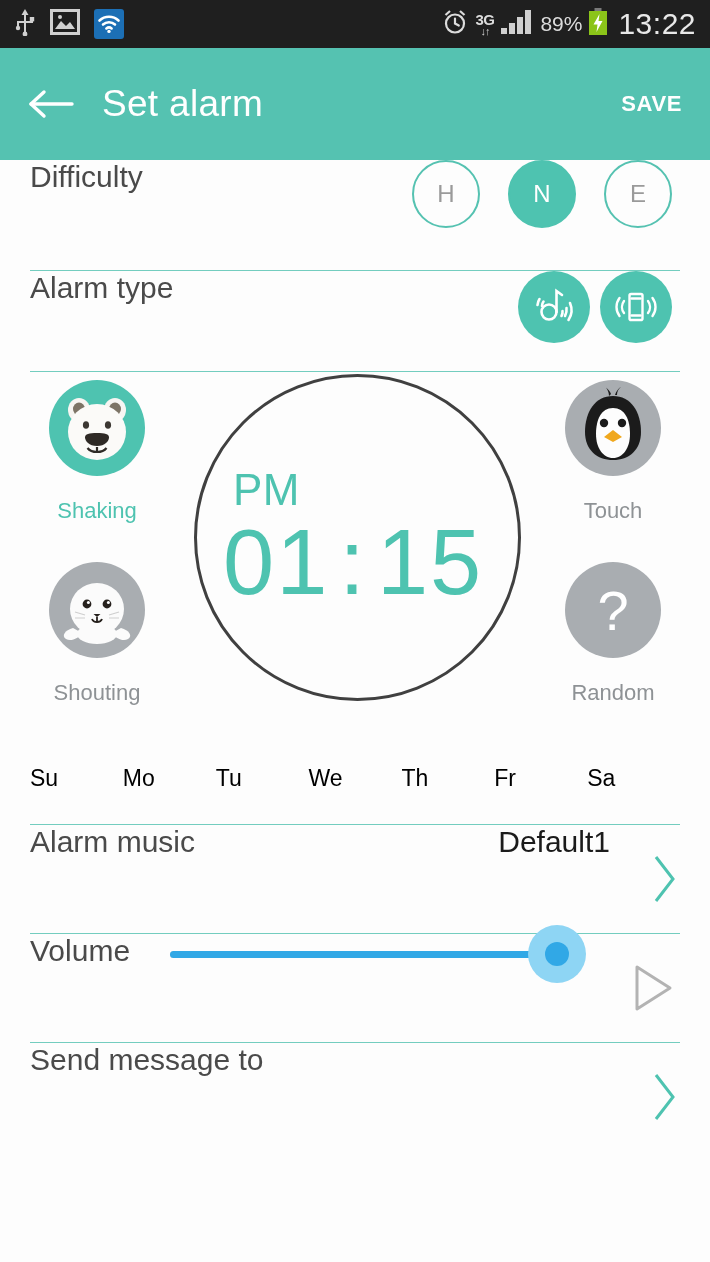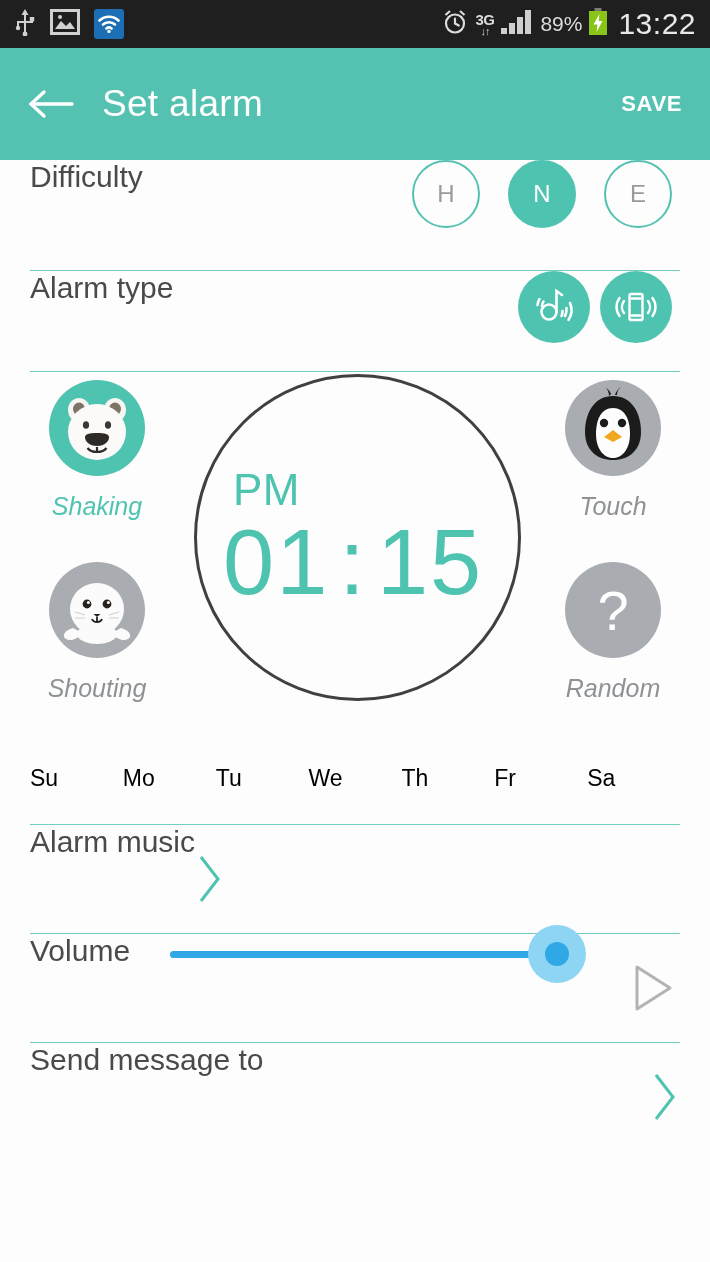--- a/index.html
+++ b/index.html
@@ -62,21 +62,21 @@
   .avatar-col.left  { left:22px; }
   .avatar-col.right { right:22px; }
   .avatar-col.top   { top:8px; }
   .avatar-col.bot   { top:190px; }
   .avatar {
     width:96px;height:96px;border-radius:50%;margin:0 auto;
     display:flex;align-items:center;justify-content:center;overflow:hidden;
   }
   .avatar.on  { background:#4ec3b0; }
   .avatar.off { background:#a9adb1; }
-  .avatar-label { margin-top:16px; font-size:25px;font-style:italic; }
+  .avatar-label { margin-top:22px; font-size:22px; }
   .avatar-label.on  { color:#4ec3b0; }
   .avatar-label.off { color:#8e9295; }
 
   .clock {
     position:absolute; left:194px; top:2px; width:327px; height:327px;
     border:3px solid #404040; border-radius:50%;
     display:flex; flex-direction:column; justify-content:center;
     color:#4ec3b0;
   }
   .clock .ampm { font-size:44px; margin-left:36px; line-height:1; letter-spacing:.5px;}
@@ -325,20 +325,21 @@
     <span class="day">Tu</span>
     <span class="day">We</span>
     <span class="day">Th</span>
     <span class="day">Fr</span>
     <span class="day">Sa</span>
   </div>
   <div class="divider"></div>
 
   <div class="row setting-row">
     <span class="row-label">Alarm music</span>
+    <span class="setting-value">Default1</span>
     <span class="chev">
       <svg width="26" height="52" viewBox="0 0 26 52">
           <path d="M4 4 L21 26 L4 48" fill="none" stroke="#4ec3b0" stroke-width="3"></path>
         </svg>
     </span>
   </div>
   <div class="divider"></div>
 
   <div class="row volume-row">
     <span class="row-label">Volume</span>

